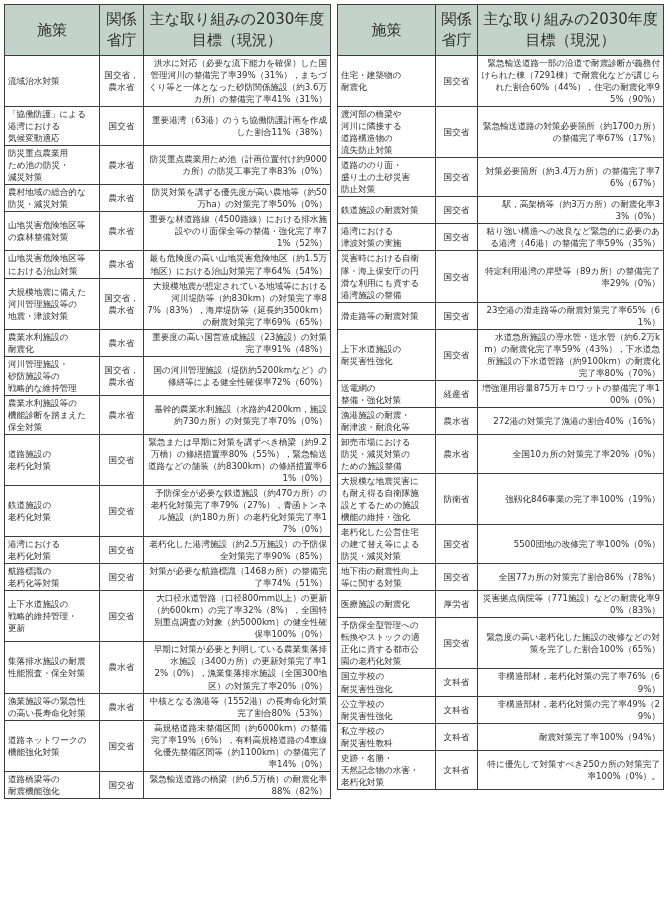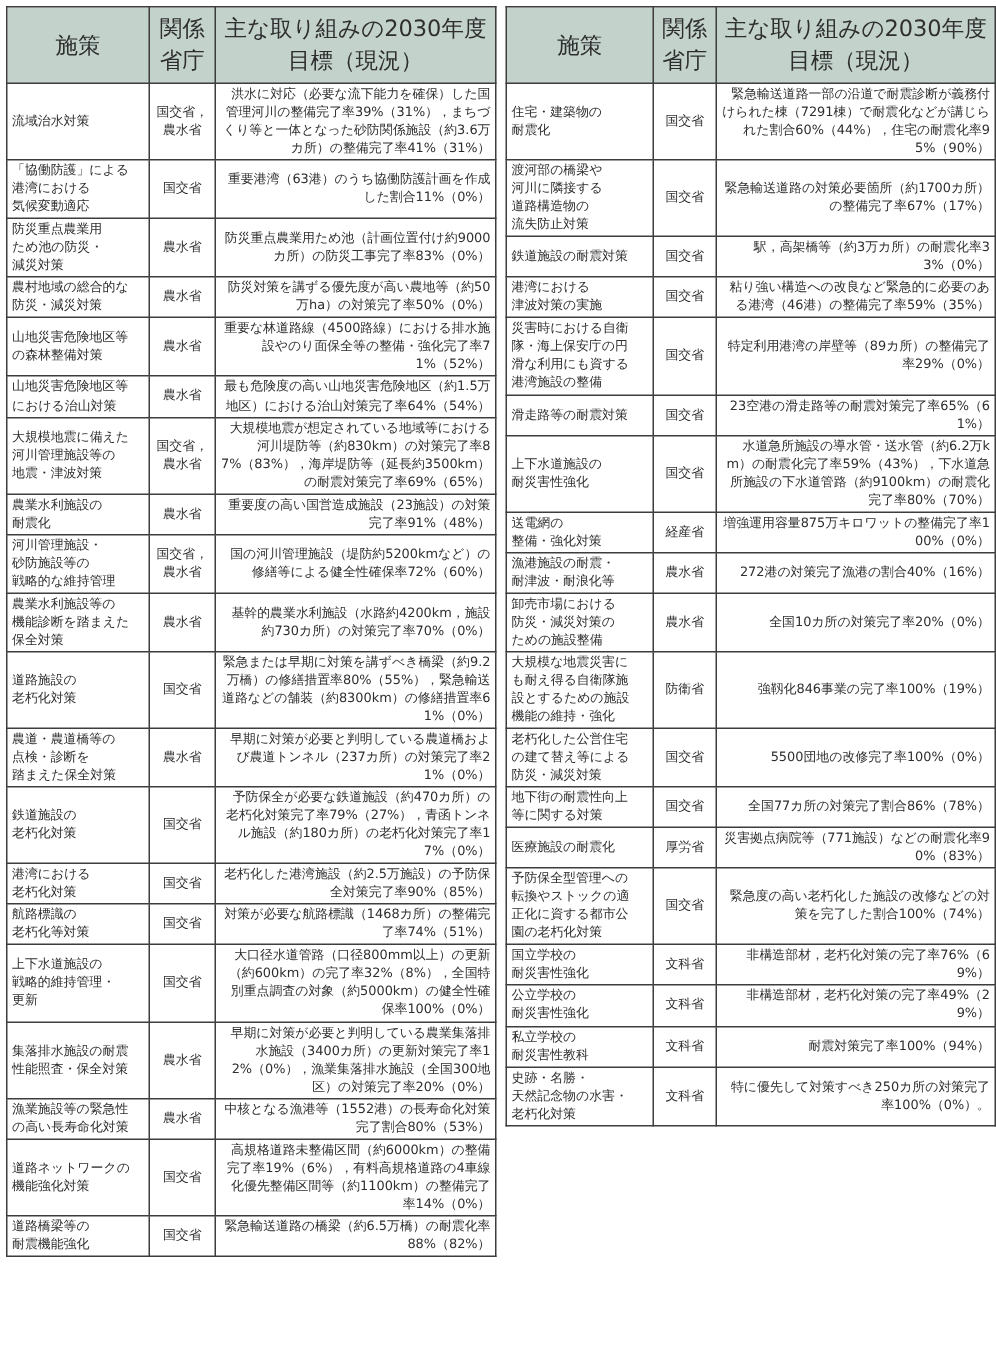--- a/index.html
+++ b/index.html
@@ -56,21 +56,21 @@
           <td class="measure-cell">流域治水対策</td>
           <td class="ministry-cell">国交省，
 農水省</td>
           <td class="target-cell">洪水に対応（必要な流下能力を確保）した国管理河川の整備完了率39%（31%），まちづくり等と一体となった砂防関係施設（約3.6万カ所）の整備完了率41%（31%）</td>
         </tr>
         <tr>
           <td class="measure-cell">「協働防護」による
 港湾における
 気候変動適応</td>
           <td class="ministry-cell">国交省</td>
-          <td class="target-cell">重要港湾（63港）のうち協働防護計画を作成した割合11%（0%）</td>
+          <td class="target-cell">重要港湾（63港）のうち協働防護計画を作成した割合11%（38%）</td>
         </tr>
         <tr>
           <td class="measure-cell">防災重点農業用
 ため池の防災・
 減災対策</td>
           <td class="ministry-cell">農水省</td>
           <td class="target-cell">防災重点農業用ため池（計画位置付け約9000カ所）の防災工事完了率83%（0%）</td>
         </tr>
         <tr>
           <td class="measure-cell">農村地域の総合的な
@@ -117,27 +117,20 @@
 機能診断を踏まえた
 保全対策</td>
           <td class="ministry-cell">農水省</td>
           <td class="target-cell">基幹的農業水利施設（水路約4200km，施設約730カ所）の対策完了率70%（0%）</td>
         </tr>
         <tr>
           <td class="measure-cell">道路施設の
 老朽化対策</td>
           <td class="ministry-cell">国交省</td>
           <td class="target-cell">緊急または早期に対策を講ずべき橋梁（約9.2万橋）の修繕措置率80%（55%），緊急輸送道路などの舗装（約8300km）の修繕措置率61%（0%）</td>
-        </tr>
-        <tr>
-          <td class="measure-cell">農道・農道橋等の
-点検・診断を
-踏まえた保全対策</td>
-          <td class="ministry-cell">農水省</td>
-          <td class="target-cell">早期に対策が必要と判明している農道橋および農道トンネル（237カ所）の対策完了率21%（0%）</td>
         </tr>
         <tr>
           <td class="measure-cell">鉄道施設の
 老朽化対策</td>
           <td class="ministry-cell">国交省</td>
           <td class="target-cell">予防保全が必要な鉄道施設（約470カ所）の老朽化対策完了率79%（27%），青函トンネル施設（約180カ所）の老朽化対策完了率17%（0%）</td>
         </tr>
         <tr>
           <td class="measure-cell">港湾における
 老朽化対策</td>
@@ -206,20 +199,27 @@
         </tr>
         <tr>
           <td class="measure-cell">渡河部の橋梁や
 河川に隣接する
 道路構造物の
 流失防止対策</td>
           <td class="ministry-cell">国交省</td>
           <td class="target-cell">緊急輸送道路の対策必要箇所（約1700カ所）の整備完了率67%（17%）</td>
         </tr>
         <tr>
+          <td class="measure-cell">道路ののり面・
+盛り土の土砂災害
+防止対策</td>
+          <td class="ministry-cell">国交省</td>
+          <td class="target-cell">対策必要箇所（約3.4万カ所）の整備完了率76%（67%）</td>
+        </tr>
+        <tr>
           <td class="measure-cell">鉄道施設の耐震対策</td>
           <td class="ministry-cell">国交省</td>
           <td class="target-cell">駅，高架橋等（約3万カ所）の耐震化率33%（0%）</td>
         </tr>
         <tr>
           <td class="measure-cell">港湾における
 津波対策の実施</td>
           <td class="ministry-cell">国交省</td>
           <td class="target-cell">粘り強い構造への改良など緊急的に必要のある港湾（46港）の整備完了率59%（35%）</td>
         </tr>
@@ -286,21 +286,21 @@
           <td class="measure-cell">医療施設の耐震化</td>
           <td class="ministry-cell">厚労省</td>
           <td class="target-cell">災害拠点病院等（771施設）などの耐震化率90%（83%）</td>
         </tr>
         <tr>
           <td class="measure-cell">予防保全型管理への
 転換やストックの適
 正化に資する都市公
 園の老朽化対策</td>
           <td class="ministry-cell">国交省</td>
-          <td class="target-cell">緊急度の高い老朽化した施設の改修などの対策を完了した割合100%（74%）</td>
+          <td class="target-cell">緊急度の高い老朽化した施設の改修などの対策を完了した割合100%（65%）</td>
         </tr>
         <tr>
           <td class="measure-cell">国立学校の
 耐災害性強化</td>
           <td class="ministry-cell">文科省</td>
           <td class="target-cell">非構造部材，老朽化対策の完了率76%（69%）</td>
         </tr>
         <tr>
           <td class="measure-cell">公立学校の
 耐災害性強化</td>

